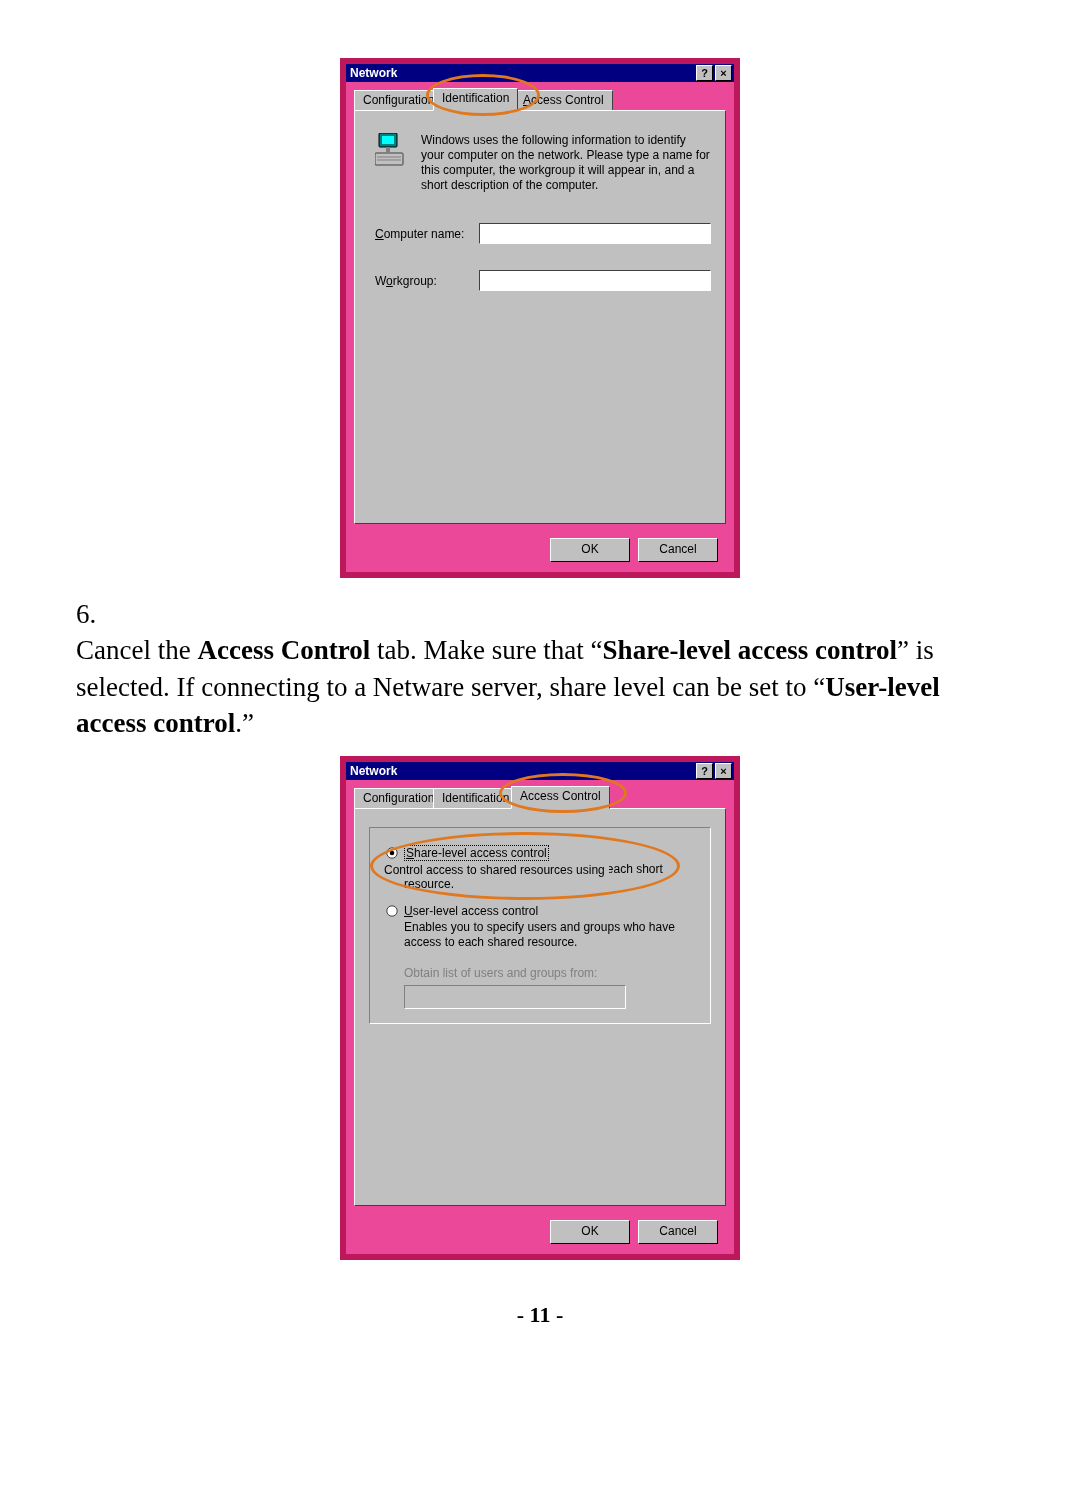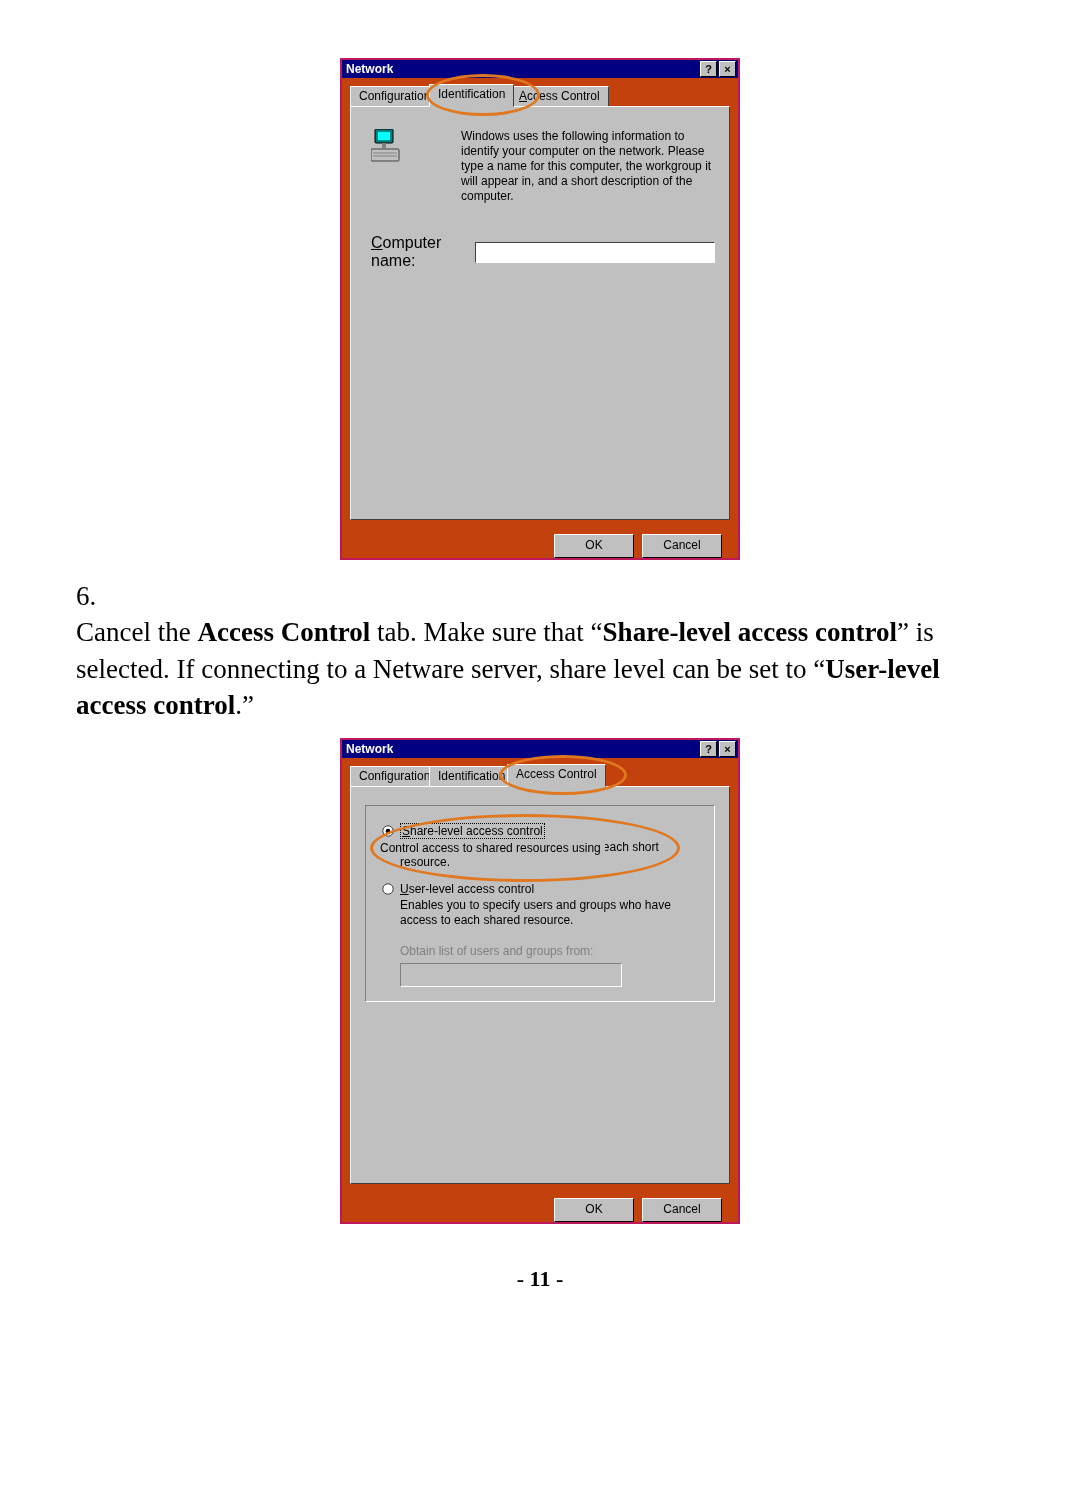--- a/index.html
+++ b/index.html
@@ -12,22 +12,22 @@
   }
   .page {
     padding: 58px 60px 0 60px;
   }
   .dialog-wrap {
     width: 400px;
     margin: 0 auto 18px auto;
     position: relative;
   }
   .dialog {
-    border: 2px solid #be185d;
-    background: #c2410c;
+    border: 6px solid #be185d;
+    background: #ec4899;
     font-family: "MS Sans Serif", Tahoma, Arial, sans-serif;
     font-size: 12px;
     color: #000;
   }
   .titlebar {
     background: #000080;
     color: #fff;
     height: 18px;
     display: flex;
     align-items: center;
@@ -87,55 +87,54 @@
     border-bottom: 1px solid #404040;
     background: #c0c0c0;
     position: relative;
     z-index: 2;
   }
   .panel1 { height: 412px; }
   .panel2 { height: 396px; }
   .info-row {
     display: flex;
     padding: 22px 14px 10px 20px;
-    gap: 44px;
   }
   .net-icon {
     width: 32px;
     margin-right: 14px;
     flex-shrink: 0;
   }
   .info-text {
     font-size: 12px;
     line-height: 1.25;
   }
   .field-row {
     display: flex;
     align-items: center;
     padding: 6px 14px 6px 20px;
     margin-top: 14px;
   }
   .field-label {
     width: 104px;
-    font-size: 16px;
+    font-size: 12px;
   }
   .sunken {
     border-top: 1px solid #404040;
     border-left: 1px solid #404040;
     border-bottom: 1px solid #fff;
     border-right: 1px solid #fff;
     background: #fff;
     height: 19px;
     flex: 1;
     max-width: 240px;
   }
   .btn-row-outer {
     display: flex;
     justify-content: flex-end;
-    padding: 6px 16px 0 0;
+    padding: 6px 16px 10px 0;
   }
   .winbtn {
     width: 78px;
     height: 22px;
     background: #c0c0c0;
     border-top: 1px solid #fff;
     border-left: 1px solid #fff;
     border-bottom: 1px solid #000;
     border-right: 1px solid #000;
     font-family: "MS Sans Serif", Tahoma, Arial, sans-serif;
@@ -260,20 +259,24 @@
               <rect x="11" y="14" width="4" height="6" fill="#808080"></rect>
             </svg>
           </div>
           <div class="info-text">Windows uses the following information to identify your computer on the network.  Please type a name for this computer, the workgroup it will appear in, and a short description of the computer.</div>
         </div>
 
         <div class="field-row">
           <div class="field-label"><span style="text-decoration:underline">C</span>omputer name:</div>
           <div class="sunken"></div>
         </div>
+        <div class="field-row">
+          <div class="field-label">W<span style="text-decoration:underline">o</span>rkgroup:</div>
+          <div class="sunken"></div>
+        </div>
       </div>
 
       <div class="btn-row-outer">
         <span class="winbtn">OK</span>
         <span class="winbtn">Cancel</span>
       </div>
     </div>
     <div class="ellipse" style="left:86px; top:16px; width:108px; height:36px;"></div>
   </div>
 

